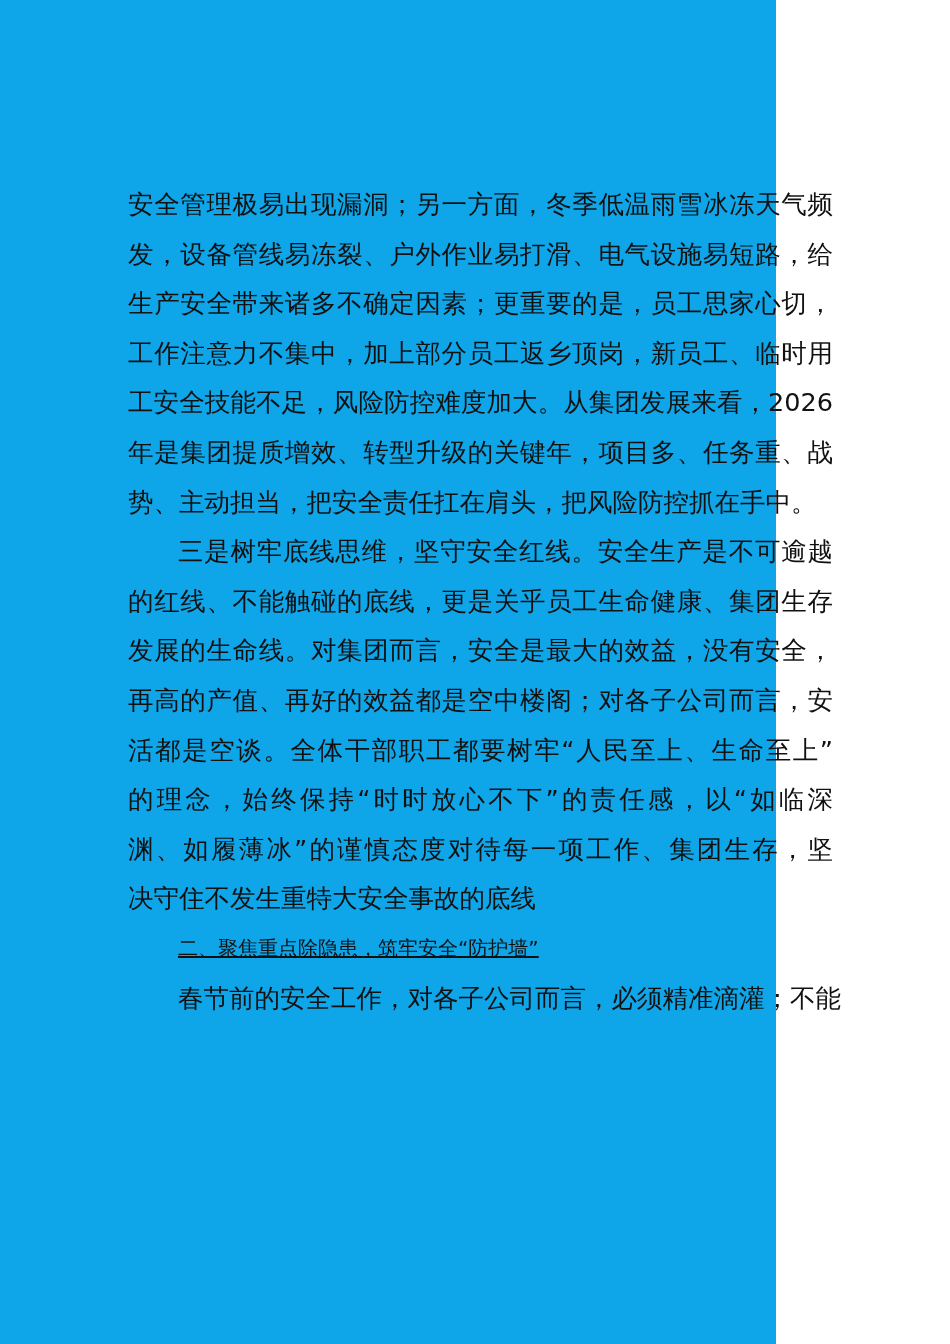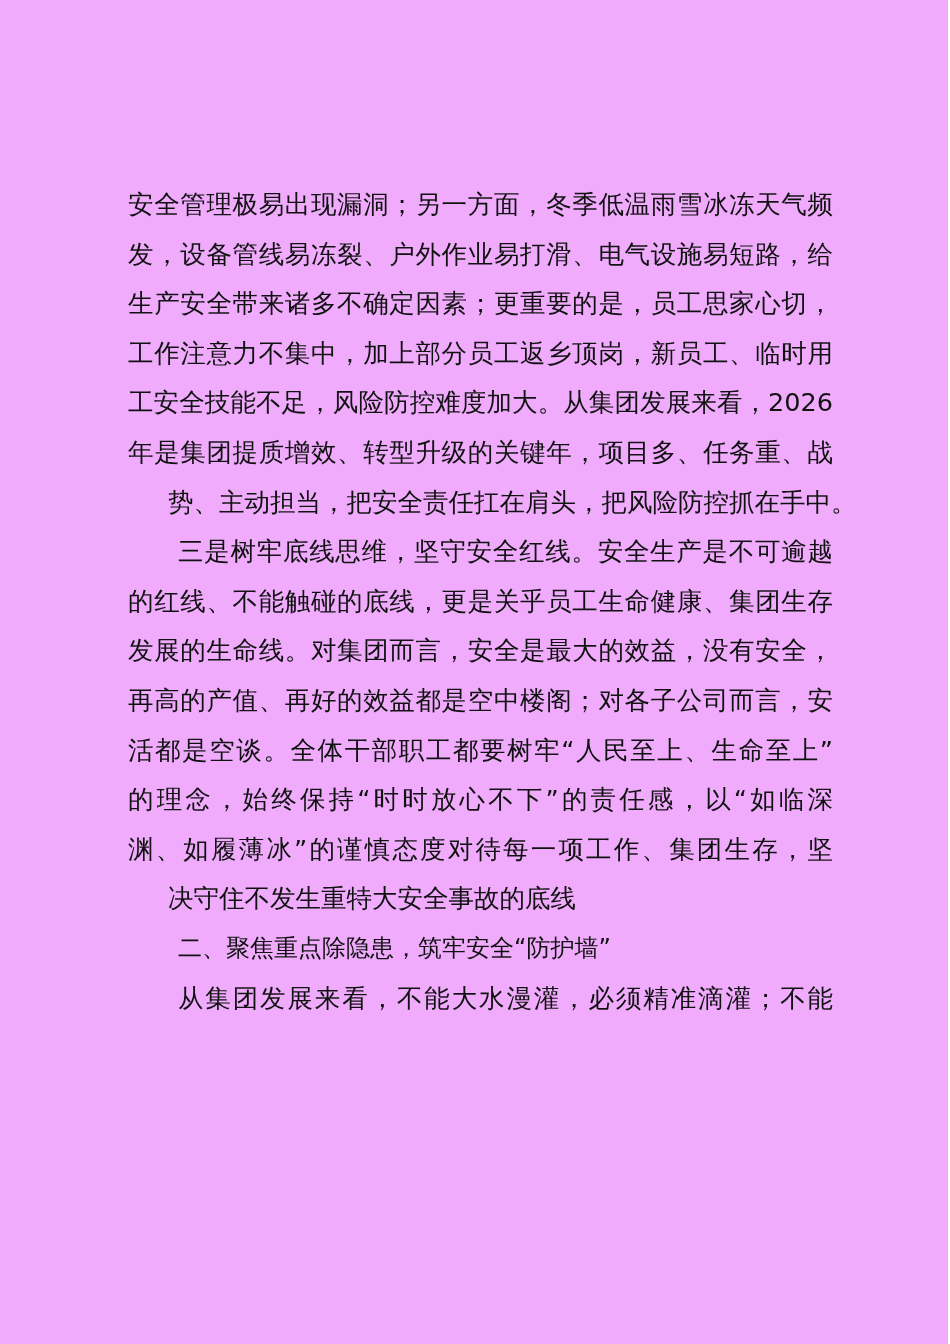--- a/index.html
+++ b/index.html
@@ -1,31 +1,31 @@
 <!DOCTYPE html>
 <html><head>
 <meta charset="utf-8">
 <style>
   html, body { margin: 0; padding: 0; background: #ffffff; }
   body { width: 950px; height: 1344px; position: relative; overflow: hidden; }
   .page {
-    position: absolute; left: 0; top: 0; width: 948px; height: 1344px; background: #f0abfc;
+    position: absolute; left: 0; top: 0; width: 776px; height: 1344px; background: #0ea5e9;
   }
   .content {
     position: absolute; left: 128px; top: 180px; width: 705px;
     font-family: "DejaVu Sans", "Liberation Sans", sans-serif;
     color: #111111;
   }
   .line {
     height: 49.6px; line-height: 49.6px; font-size: 25.5px; white-space: nowrap;
     text-align: justify; text-align-last: justify; letter-spacing: 0px;
   }
-  .line.last { text-align-last: left; margin-left: 40px; }
+  .line.last { text-align-last: left; }
   .line.indent { padding-left: 50px; }
-  .line.heading { font-size: 24px; text-align-last: left; }
+  .line.heading { font-size: 20px; text-align-last: left; text-decoration: underline; }
 </style>
 </head>
 <body>
 
 <div class="page">
   <div class="content">
     <div class="line">安全管理极易出现漏洞；另一方面，冬季低温雨雪冰冻天气频</div>
     <div class="line">发，设备管线易冻裂、户外作业易打滑、电气设施易短路，给</div>
     <div class="line">生产安全带来诸多不确定因素；更重要的是，员工思家心切，</div>
     <div class="line">工作注意力不集中，加上部分员工返乡顶岗，新员工、临时用</div>
@@ -34,15 +34,15 @@
     <div class="line last">势、主动担当，把安全责任扛在肩头，把风险防控抓在手中。</div>
     <div class="line indent">三是树牢底线思维，坚守安全红线。安全生产是不可逾越</div>
     <div class="line">的红线、不能触碰的底线，更是关乎员工生命健康、集团生存</div>
     <div class="line">发展的生命线。对集团而言，安全是最大的效益，没有安全，</div>
     <div class="line">再高的产值、再好的效益都是空中楼阁；对各子公司而言，安</div>
     <div class="line">活都是空谈。全体干部职工都要树牢“人民至上、生命至上”</div>
     <div class="line">的理念，始终保持“时时放心不下”的责任感，以“如临深</div>
     <div class="line">渊、如履薄冰”的谨慎态度对待每一项工作、集团生存，坚</div>
     <div class="line last">决守住不发生重特大安全事故的底线</div>
     <div class="line indent heading">二、聚焦重点除隐患，筑牢安全“防护墙”</div>
-    <div class="line indent">从集团发展来看，不能大水漫灌，必须精准滴灌；不能</div>
+    <div class="line indent">春节前的安全工作，对各子公司而言，必须精准滴灌；不能</div>
   </div>
 </div>
 
 </body></html>

